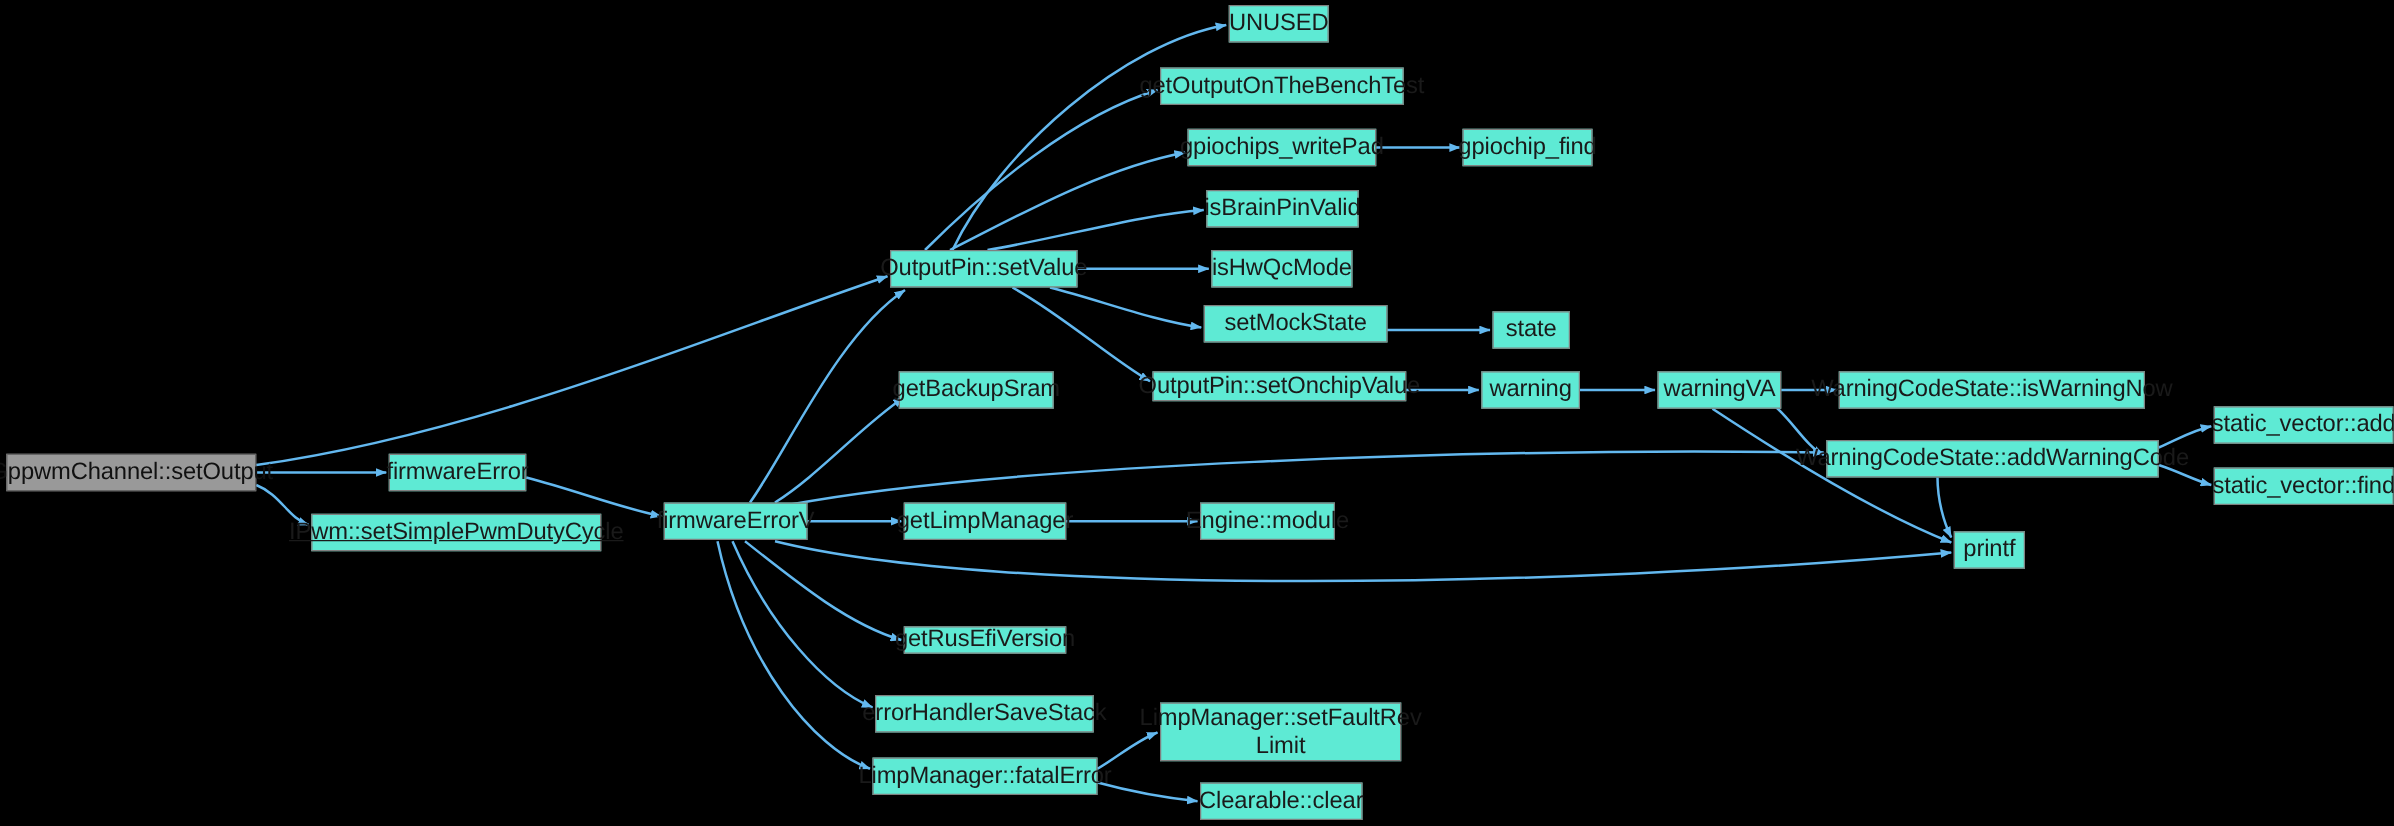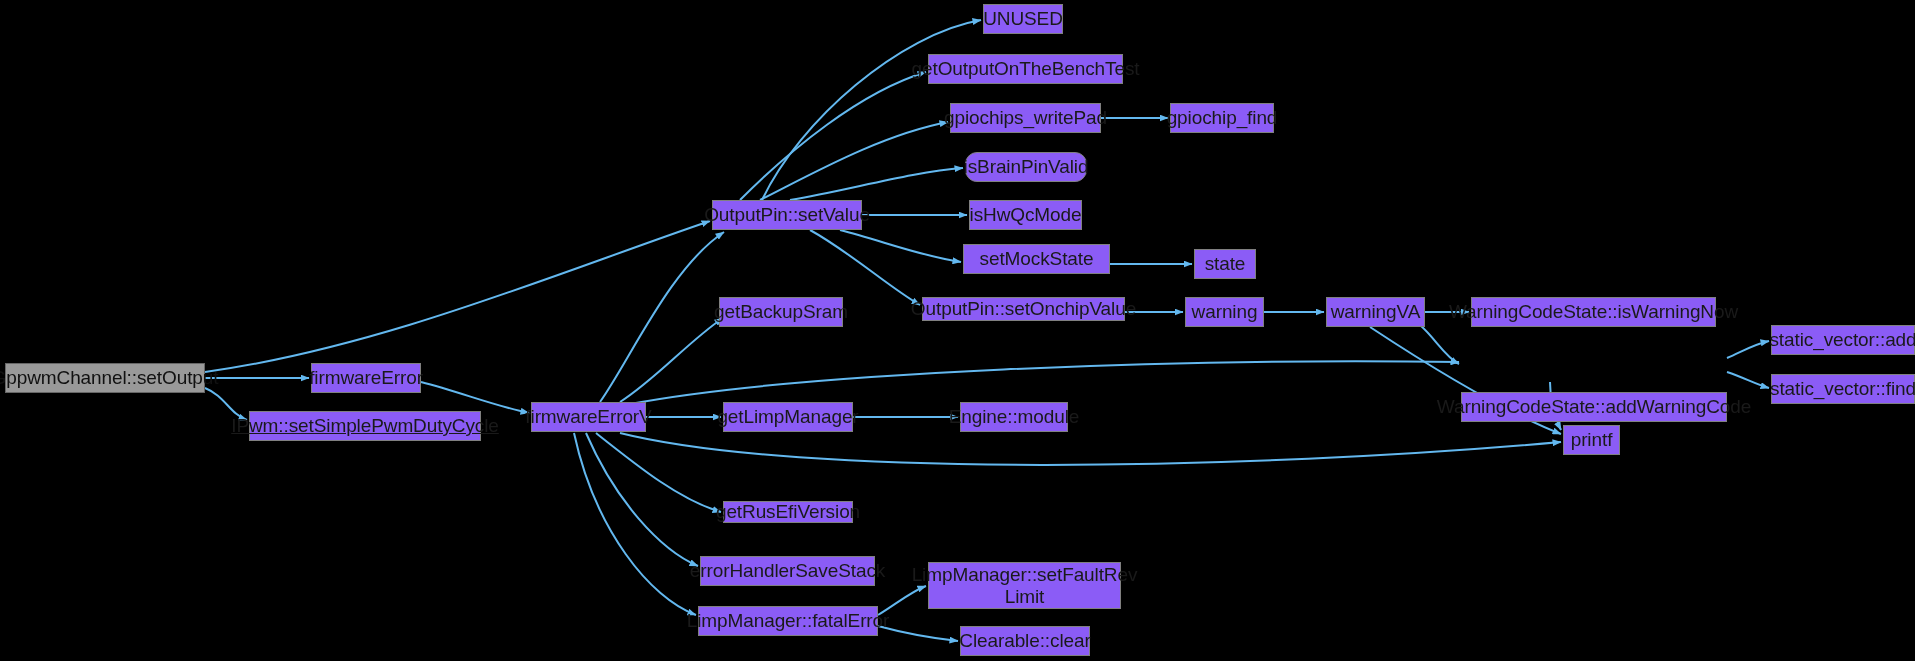--- a/index.html
+++ b/index.html
@@ -19,21 +19,21 @@
     position: absolute;
     left: 0;
     top: 0;
     width: 1915px;
     height: 661px;
     pointer-events: none;
   }
   .node {
     position: absolute;
     box-sizing: border-box;
-    background: #8b5cf6;
+    background: #5eead4;
     border: 1px solid #808080;
     color: #1a1a1a;
     font-size: 19px;
     line-height: 1.15;
     display: flex;
     align-items: center;
     justify-content: center;
     text-align: center;
     white-space: pre-line;
     letter-spacing: -0.1px;
@@ -97,31 +97,31 @@
       <div class="node" style="left: 531px; top: 402px; width: 115px; height: 30px;">firmwareErrorV</div>
       <div class="node" style="left: 712px; top: 200px; width: 150px; height: 30px;">OutputPin::setValue</div>
       <div class="node" style="left: 719px; top: 297px; width: 124px; height: 30px;">getBackupSram</div>
       <div class="node" style="left: 723px; top: 402px; width: 130px; height: 30px;">getLimpManager</div>
       <div class="node" style="left: 723px; top: 501px; width: 130px; height: 22px;">getRusEfiVersion</div>
       <div class="node" style="left: 700px; top: 556px; width: 175px; height: 30px;">errorHandlerSaveStack</div>
       <div class="node" style="left: 698px; top: 606px; width: 180px; height: 30px;">LimpManager::fatalError</div>
       <div class="node" style="left: 983px; top: 4px; width: 80px; height: 30px;">UNUSED</div>
       <div class="node" style="left: 928px; top: 54px; width: 195px; height: 30px;">getOutputOnTheBenchTest</div>
       <div class="node" style="left: 950px; top: 103px; width: 151px; height: 30px;">gpiochips_writePad</div>
-      <div class="node" style="left: 965px; top: 152px; width: 122px; height: 30px; border-radius: 12px;">isBrainPinValid</div>
+      <div class="node" style="left: 965px; top: 152px; width: 122px; height: 30px;">isBrainPinValid</div>
       <div class="node" style="left: 969px; top: 200px; width: 113px; height: 30px;">isHwQcMode</div>
       <div class="node" style="left: 963px; top: 244px; width: 147px; height: 30px;">setMockState</div>
       <div class="node" style="left: 922px; top: 297px; width: 203px; height: 24px;">OutputPin::setOnchipValue</div>
       <div class="node" style="left: 960px; top: 402px; width: 108px; height: 30px;">Engine::module</div>
       <div class="node" style="left: 928px; top: 562px; width: 193px; height: 47px;">LimpManager::setFaultRev
 Limit</div>
       <div class="node" style="left: 960px; top: 626px; width: 130px; height: 30px;">Clearable::clear</div>
       <div class="node" style="left: 1170px; top: 103px; width: 104px; height: 30px;">gpiochip_find</div>
       <div class="node" style="left: 1194px; top: 249px; width: 62px; height: 30px;">state</div>
       <div class="node" style="left: 1185px; top: 297px; width: 79px; height: 30px;">warning</div>
       <div class="node" style="left: 1326px; top: 297px; width: 99px; height: 30px;">warningVA</div>
       <div class="node" style="left: 1471px; top: 297px; width: 245px; height: 30px;">WarningCodeState::isWarningNow</div>
-      <div class="node" style="left: 1461px; top: 352px; width: 266px; height: 30px; margin-top: 40px;">WarningCodeState::addWarningCode</div>
+      <div class="node" style="left: 1461px; top: 352px; width: 266px; height: 30px;">WarningCodeState::addWarningCode</div>
       <div class="node" style="left: 1563px; top: 425px; width: 57px; height: 30px;">printf</div>
       <div class="node" style="left: 1771px; top: 325px; width: 144px; height: 30px;">static_vector::add</div>
       <div class="node" style="left: 1771px; top: 374px; width: 144px; height: 30px;">static_vector::find</div>
     </div>
 </div>
 
 </body></html>

